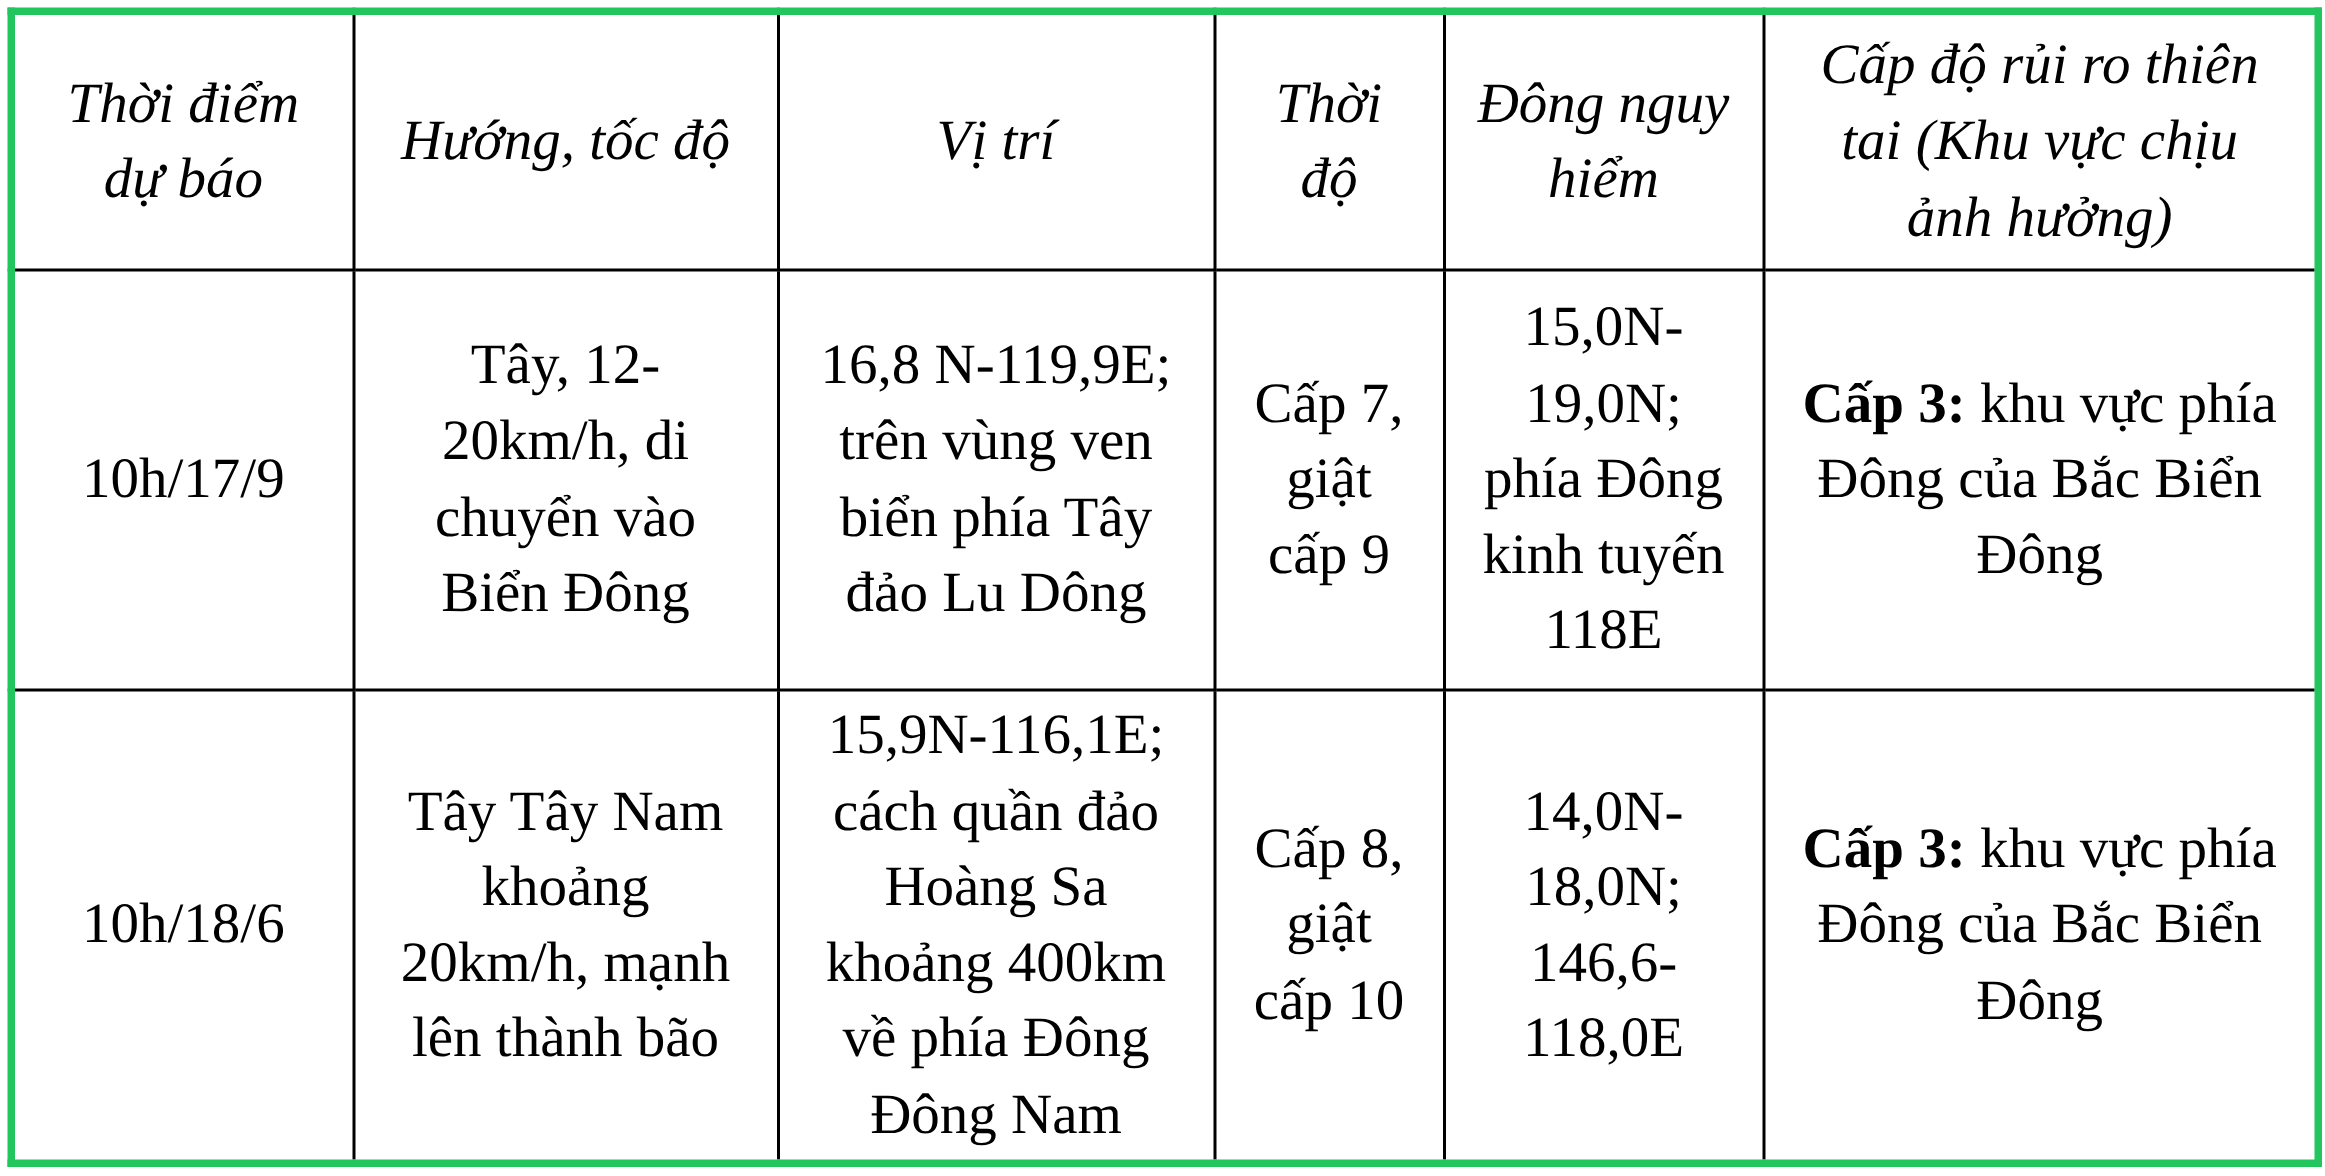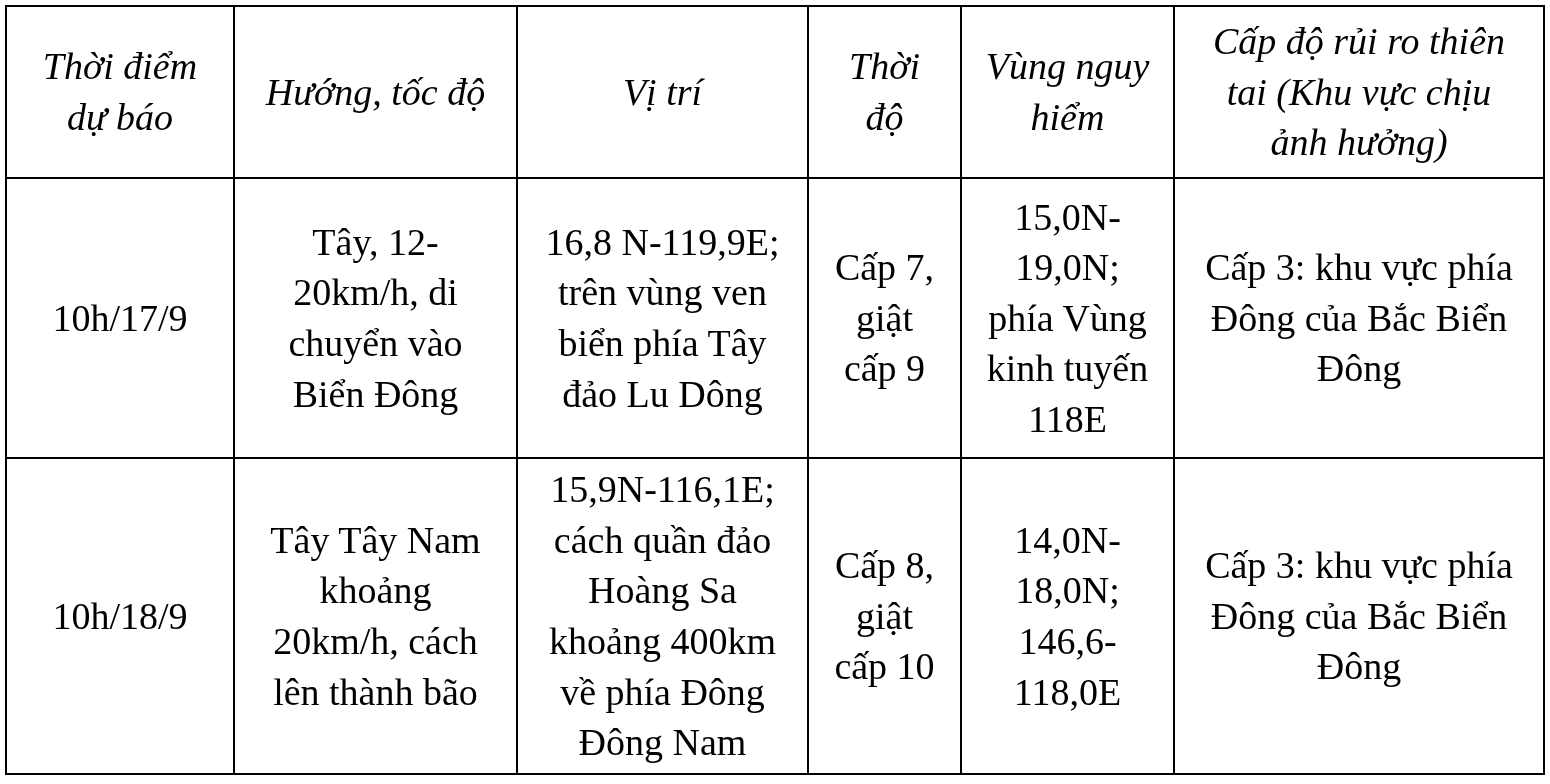--- a/index.html
+++ b/index.html
@@ -14,38 +14,38 @@
     overflow: hidden;
     font-family: "Liberation Serif", "DejaVu Serif", serif;
     color: #000;
   }
   table.forecast {
     position: absolute;
     left: 5px;
     top: 5px;
     border-collapse: collapse;
     table-layout: fixed;
-    border: 1px solid #22c55e;
+    border: 5px solid #22c55e;
   }
   table.forecast td {
     border: 2.5px solid #000;
     text-align: center;
     vertical-align: middle;
     white-space: pre-line;
     font-size: 38px;
     line-height: 1.33;
     padding: 0 10px;
     overflow: hidden;
   }
   tr.header-row td {
     font-style: italic;
     font-size: 38px;
   }
   .risk b {
-    font-weight: normal;
+    font-weight: bold;
   }
 </style>
 </head>
 <body>
 
 <table class="forecast">
   <colgroup>
     <col style="width:228px">
     <col style="width:283px">
     <col style="width:291px">
@@ -54,53 +54,53 @@
     <col style="width:370px">
   </colgroup>
   <tbody>
     <tr class="header-row" style="height:172px">
       <td>Thời điểm
 dự báo</td>
       <td>Hướng, tốc độ</td>
       <td>Vị trí</td>
       <td>Thời
 độ</td>
-      <td>Vùng nguy
+      <td>Đông nguy
 hiểm</td>
       <td>Cấp độ rủi ro thiên
 tai (Khu vực chịu
 ảnh hưởng)</td>
     </tr>
     <tr style="height:280px">
       <td>10h/17/9</td>
       <td>Tây, 12-
 20km/h, di
 chuyển vào
 Biển Đông</td>
       <td>16,8 N-119,9E;
 trên vùng ven
 biển phía Tây
 đảo Lu Dông</td>
       <td>Cấp 7,
 giật
 cấp 9</td>
       <td>15,0N-
 19,0N;
-phía Vùng
+phía Đông
 kinh tuyến
 118E</td>
       <td class="risk"><b>Cấp 3:</b><span> khu vực phía
 Đông của Bắc Biển
 Đông</span></td>
     </tr>
     <tr style="height:316px">
-      <td>10h/18/9</td>
+      <td>10h/18/6</td>
       <td>Tây Tây Nam
 khoảng
-20km/h, cách
+20km/h, mạnh
 lên thành bão</td>
       <td>15,9N-116,1E;
 cách quần đảo
 Hoàng Sa
 khoảng 400km
 về phía Đông
 Đông Nam</td>
       <td>Cấp 8,
 giật
 cấp 10</td>

